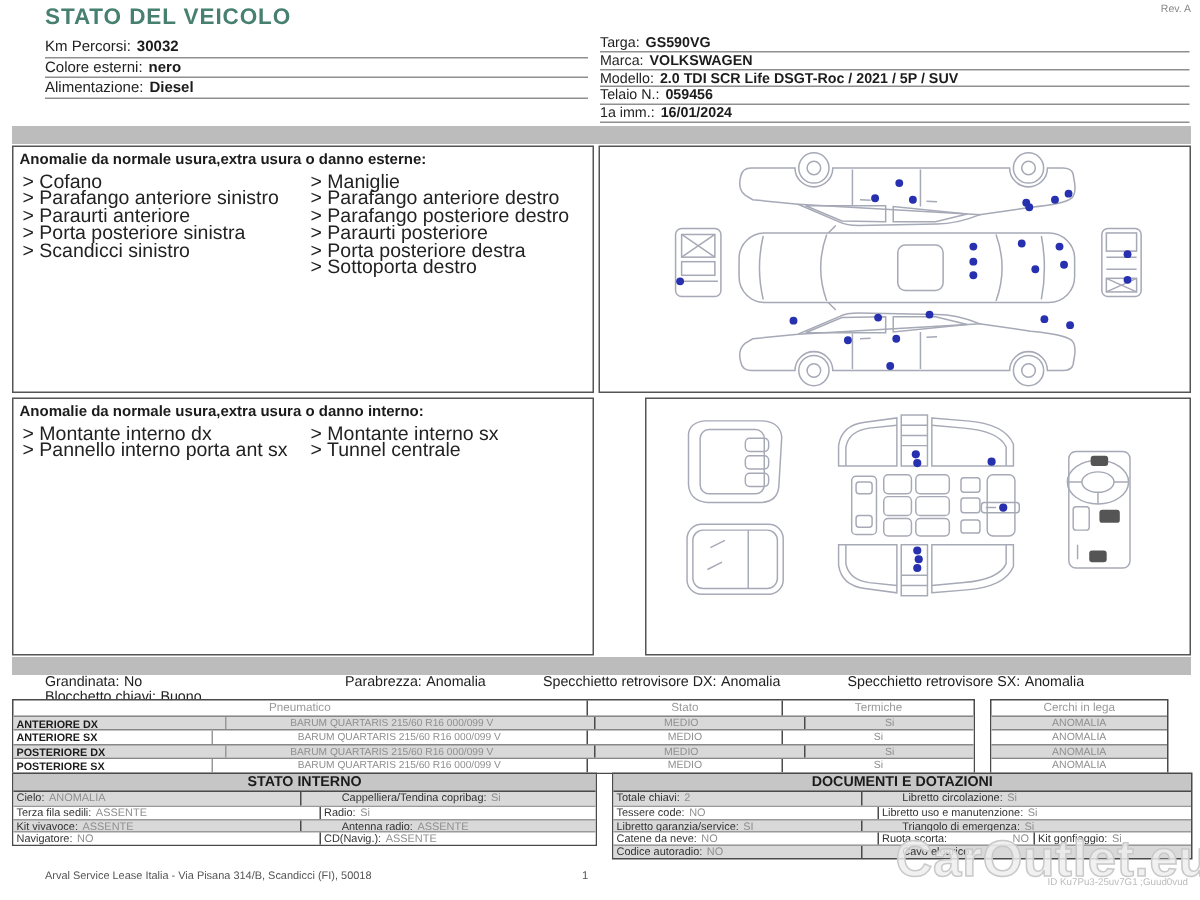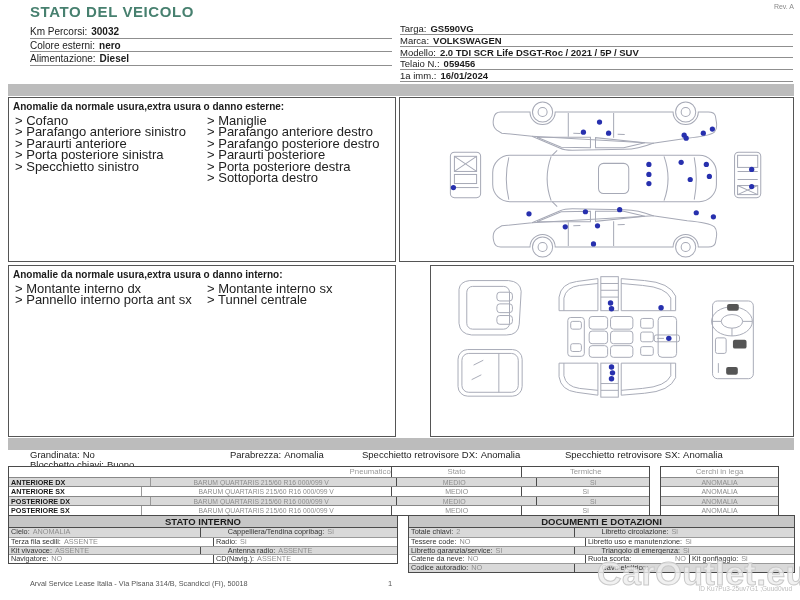--- a/index.html
+++ b/index.html
@@ -34,21 +34,21 @@
   svg .dot { fill:#2730AE; stroke:none; }
 
   
   .st { position:absolute; font-size:9.5px; color:#222; white-space:nowrap; }
   .st .v { margin-left:3px; }
 
   
   .tt-main { position:absolute; left:0; top:0; width:642px; border:1px solid #4a4a4a; background:#fff; }
   .tt-head { display:flex; height:10px; line-height:9px; }
   .th { color:#9a9a9a; font-size:7.8px; text-align:center; }
-  .th-pneu { width:383px;text-align:right; }
+  .th-pneu { width:383px; }
   .th-stato { width:131px; border-left:1px solid #4a4a4a; }
   .th-term  { width:128px; border-left:1px solid #4a4a4a; }
   .tt-row { display:flex; height:9.4px; line-height:9px; border-top:1px solid #888; }
   .td-label { width:132px; font-weight:bold; font-size:7.2px; padding-left:2px; white-space:nowrap; }
   .td-spec  { width:251px; border-left:1px solid #999; color:#8f8f8f; font-size:6.8px; text-align:center; white-space:nowrap; }
   .td-stato { width:131px; border-left:1px solid #4a4a4a; color:#8f8f8f; font-size:7px; text-align:center; }
   .td-term  { width:128px; border-left:1px solid #4a4a4a; color:#8f8f8f; font-size:7px; text-align:center; }
   .tt-cerchi { position:absolute; left:652px; top:0; width:119px; border:1px solid #4a4a4a; background:#fff; }
   .th-cerchi { height:10px; line-height:9px; }
   .td-cerchi { height:9.4px; line-height:9px; border-top:1px solid #888; color:#8f8f8f; font-size:7px; text-align:center; }
@@ -102,21 +102,21 @@
   <div class="abs band" style="top:84px;"></div>
 
   <div class="abs anom-box" style="left:8px; top:97px; width:388px; height:165px;">
     <div class="anom-head">Anomalie da normale usura,extra usura o danno esterne:</div>
     <div class="anom-cols">
       <div class="anom-col-l">
         <div class="anom-item">Cofano</div>
         <div class="anom-item">Parafango anteriore sinistro</div>
         <div class="anom-item">Paraurti anteriore</div>
         <div class="anom-item">Porta posteriore sinistra</div>
-        <div class="anom-item">Specchietto sinistro</div>
+        <div class="anom-item">Scandicci sinistro</div>
       </div>
       <div>
         <div class="anom-item">Maniglie</div>
         <div class="anom-item">Parafango anteriore destro</div>
         <div class="anom-item">Parafango posteriore destro</div>
         <div class="anom-item">Paraurti posteriore</div>
         <div class="anom-item">Porta posteriore destra</div>
         <div class="anom-item">Sottoporta destro</div>
       </div>
     </div>

